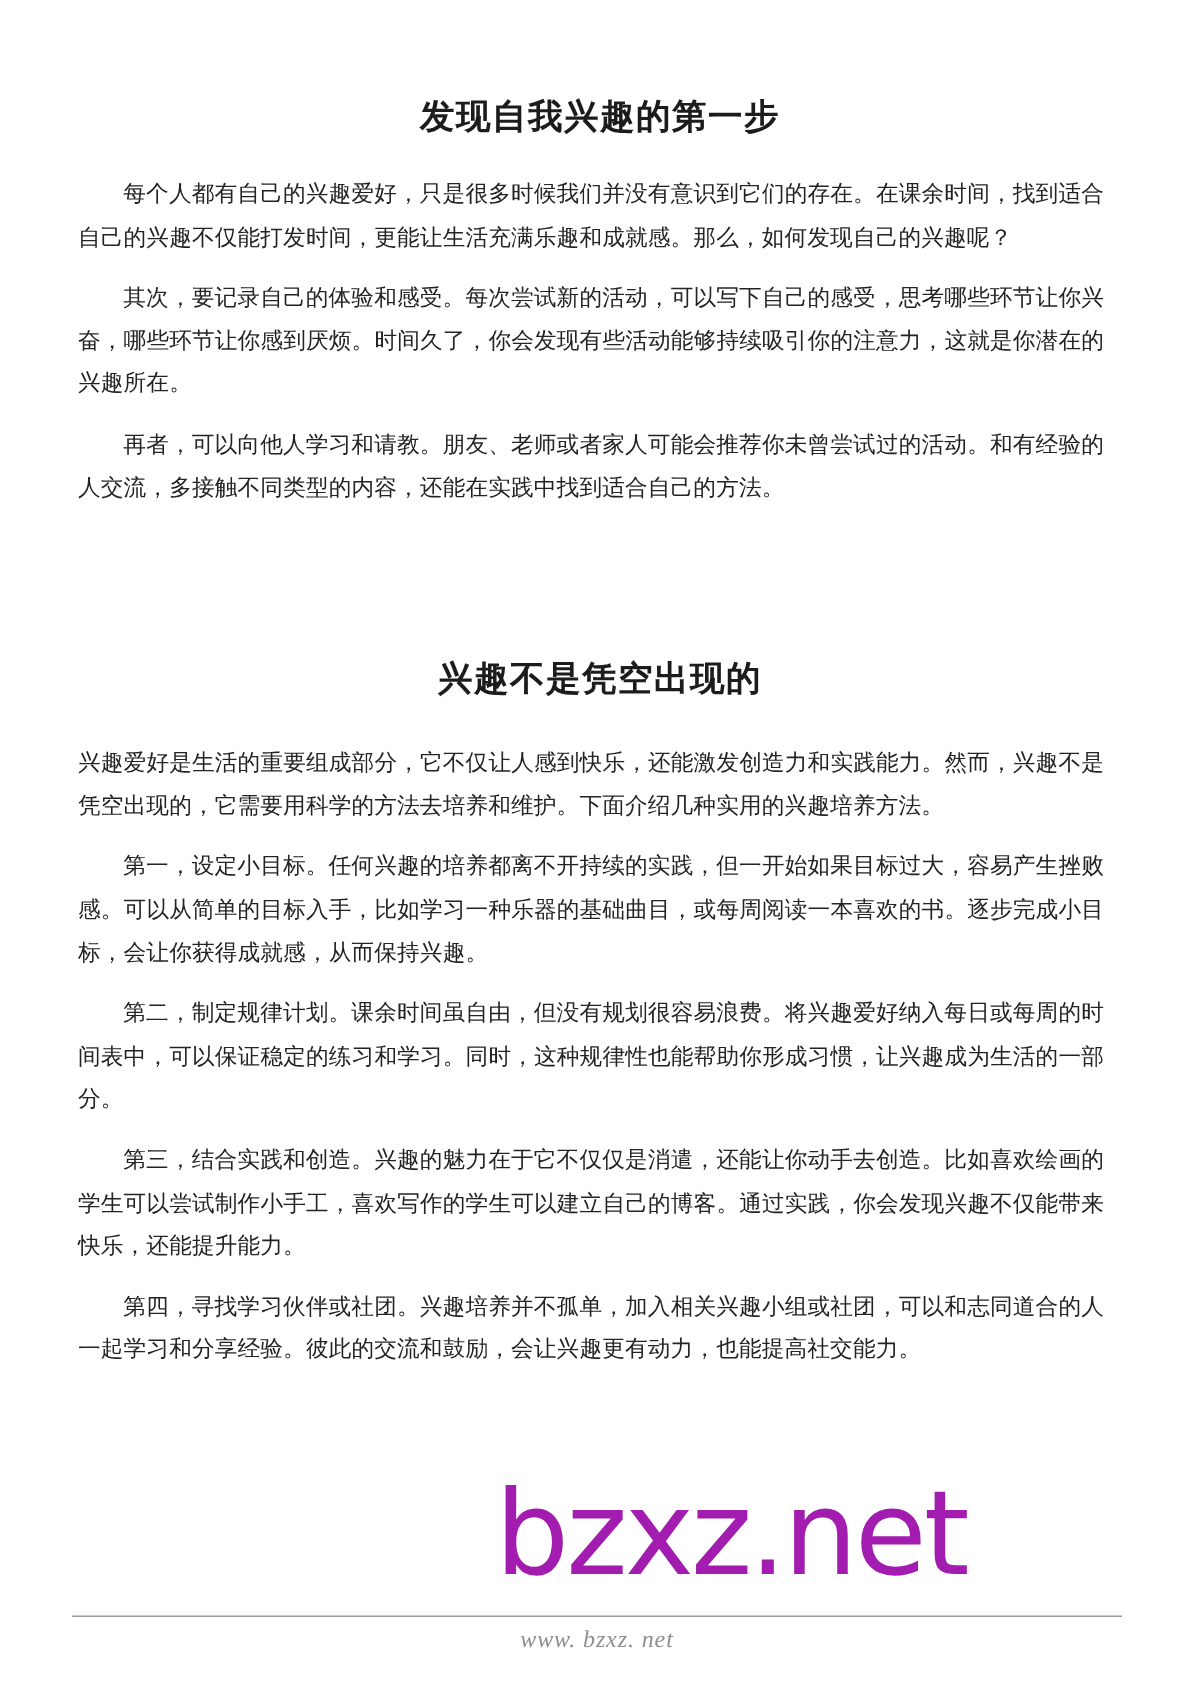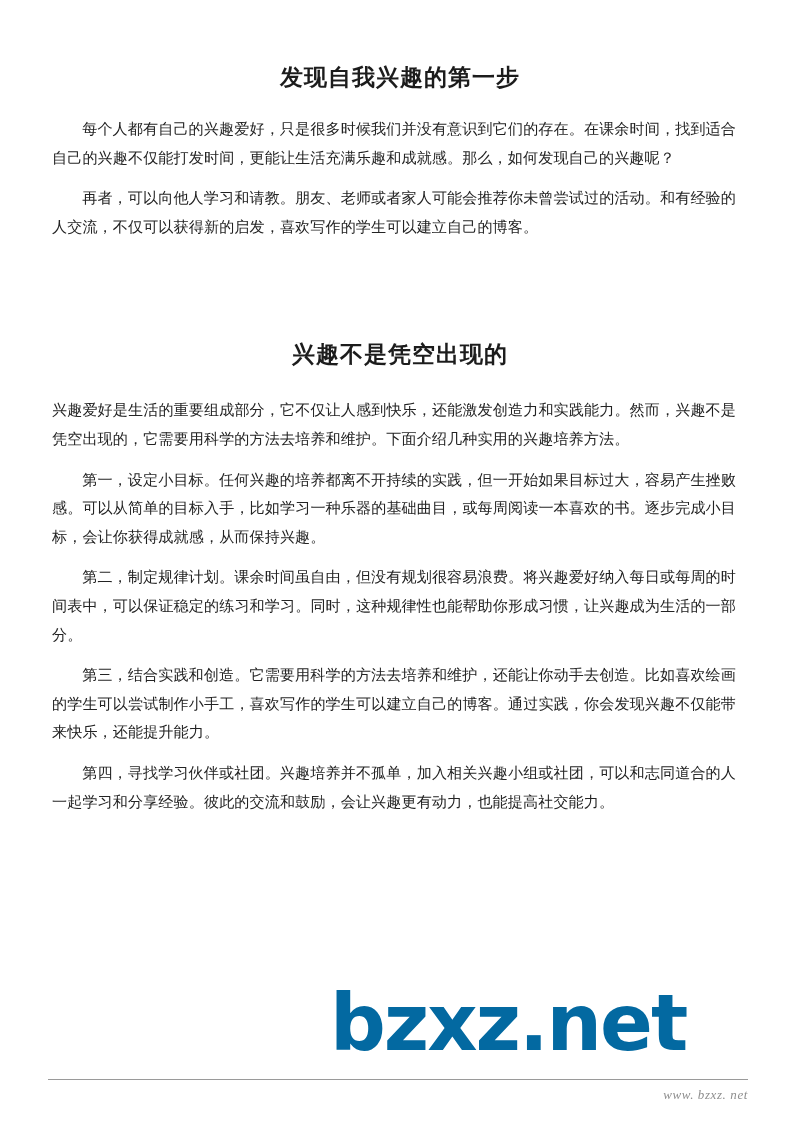--- a/index.html
+++ b/index.html
@@ -18,23 +18,23 @@
     overflow: hidden;
     box-sizing: border-box;
   }
   .watermark {
     position: absolute;
     left: 330px;
     top: 978px;
     width: 400px;
     font-family: "DejaVu Sans", "Liberation Sans", sans-serif;
     font-size: 78px;
-    font-weight: bold;
+    font-weight: normal;
     letter-spacing: -2px;
-    color: #0369a1;
+    color: #a21caf;
     z-index: 0;
     white-space: nowrap;
     user-select: none;
     pointer-events: none;
   }
   .content {
     position: relative;
     z-index: 2;
     padding: 0 52px;
     box-sizing: border-box;
@@ -71,52 +71,53 @@
     bottom: 28px;
     z-index: 2;
   }
   .footer-rule {
     height: 1px;
     background: #9a9a9a;
     width: 700px;
   }
   .footer-text {
     margin-top: 7px;
-    text-align: right;
+    text-align: center;
     width: 700px;
     font-family: "Liberation Serif", "DejaVu Serif", serif;
     font-style: italic;
-    font-size: 13px;
+    font-size: 16px;
     color: #8e8e8e;
     letter-spacing: 0.6px;
   }
 </style>
 </head>
 <body>
 
 <div class="page">
 
   <div class="watermark">bzxz.net</div>
 
   <div class="content">
 
     <h1 class="doc-title title-1">发现自我兴趣的第一步</h1>
 
     <div class="sec-body">
       <p class="para">每个人都有自己的兴趣爱好，只是很多时候我们并没有意识到它们的存在。在课余时间，找到适合自己的兴趣不仅能打发时间，更能让生活充满乐趣和成就感。那么，如何发现自己的兴趣呢？</p>
-      <p class="para">再者，可以向他人学习和请教。朋友、老师或者家人可能会推荐你未曾尝试过的活动。和有经验的人交流，不仅可以获得新的启发，喜欢写作的学生可以建立自己的博客。</p>
+      <p class="para">其次，要记录自己的体验和感受。每次尝试新的活动，可以写下自己的感受，思考哪些环节让你兴奋，哪些环节让你感到厌烦。时间久了，你会发现有些活动能够持续吸引你的注意力，这就是你潜在的兴趣所在。</p>
+      <p class="para">再者，可以向他人学习和请教。朋友、老师或者家人可能会推荐你未曾尝试过的活动。和有经验的人交流，多接触不同类型的内容，还能在实践中找到适合自己的方法。</p>
     </div>
 
     <h1 class="doc-title title-2">兴趣不是凭空出现的</h1>
 
     <div class="sec-body-2">
       <p class="para noindent">兴趣爱好是生活的重要组成部分，它不仅让人感到快乐，还能激发创造力和实践能力。然而，兴趣不是凭空出现的，它需要用科学的方法去培养和维护。下面介绍几种实用的兴趣培养方法。</p>
       <p class="para">第一，设定小目标。任何兴趣的培养都离不开持续的实践，但一开始如果目标过大，容易产生挫败感。可以从简单的目标入手，比如学习一种乐器的基础曲目，或每周阅读一本喜欢的书。逐步完成小目标，会让你获得成就感，从而保持兴趣。</p>
       <p class="para">第二，制定规律计划。课余时间虽自由，但没有规划很容易浪费。将兴趣爱好纳入每日或每周的时间表中，可以保证稳定的练习和学习。同时，这种规律性也能帮助你形成习惯，让兴趣成为生活的一部分。</p>
-      <p class="para">第三，结合实践和创造。它需要用科学的方法去培养和维护，还能让你动手去创造。比如喜欢绘画的学生可以尝试制作小手工，喜欢写作的学生可以建立自己的博客。通过实践，你会发现兴趣不仅能带来快乐，还能提升能力。</p>
+      <p class="para">第三，结合实践和创造。兴趣的魅力在于它不仅仅是消遣，还能让你动手去创造。比如喜欢绘画的学生可以尝试制作小手工，喜欢写作的学生可以建立自己的博客。通过实践，你会发现兴趣不仅能带来快乐，还能提升能力。</p>
       <p class="para">第四，寻找学习伙伴或社团。兴趣培养并不孤单，加入相关兴趣小组或社团，可以和志同道合的人一起学习和分享经验。彼此的交流和鼓励，会让兴趣更有动力，也能提高社交能力。</p>
     </div>
 
   </div>
 
   <div class="footer">
     <div class="footer-rule"></div>
     <div class="footer-text">www. bzxz. net</div>
   </div>
 

